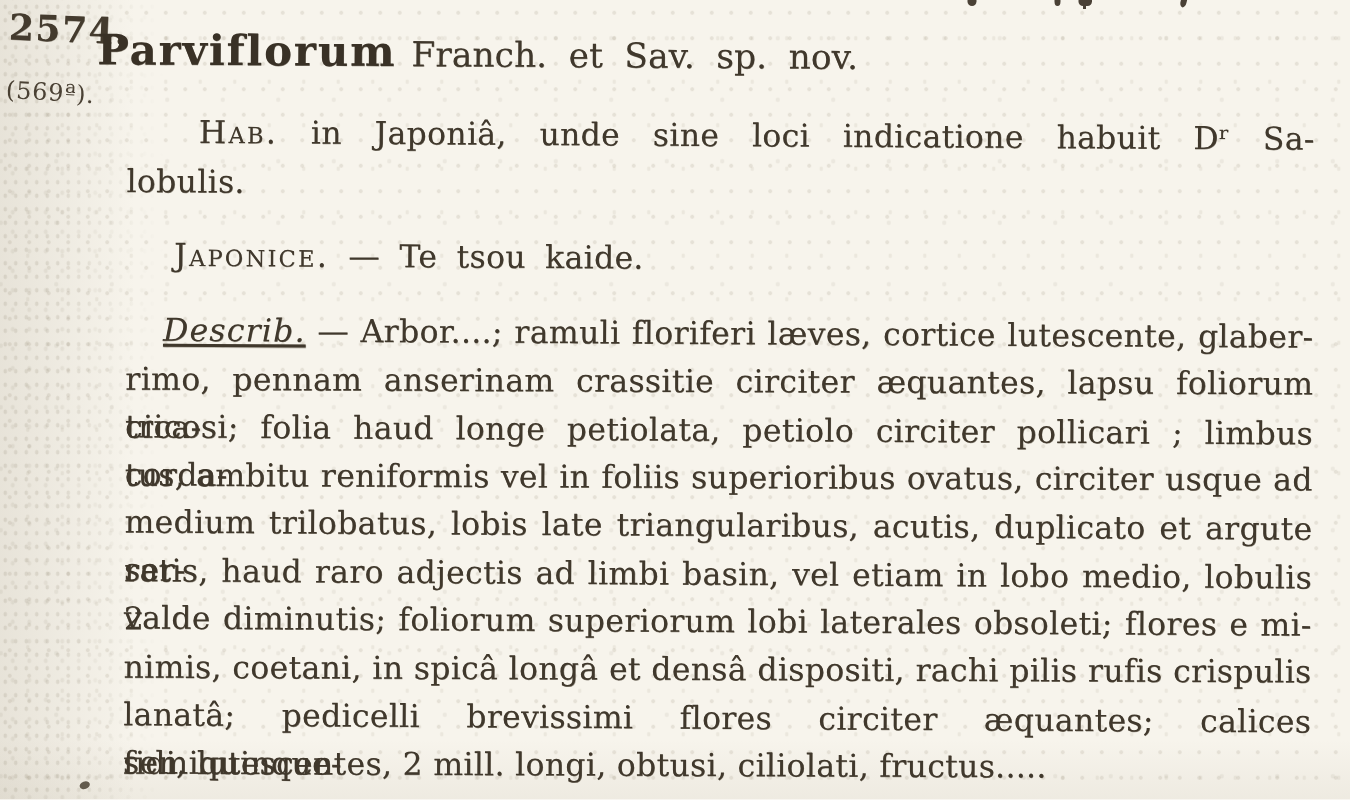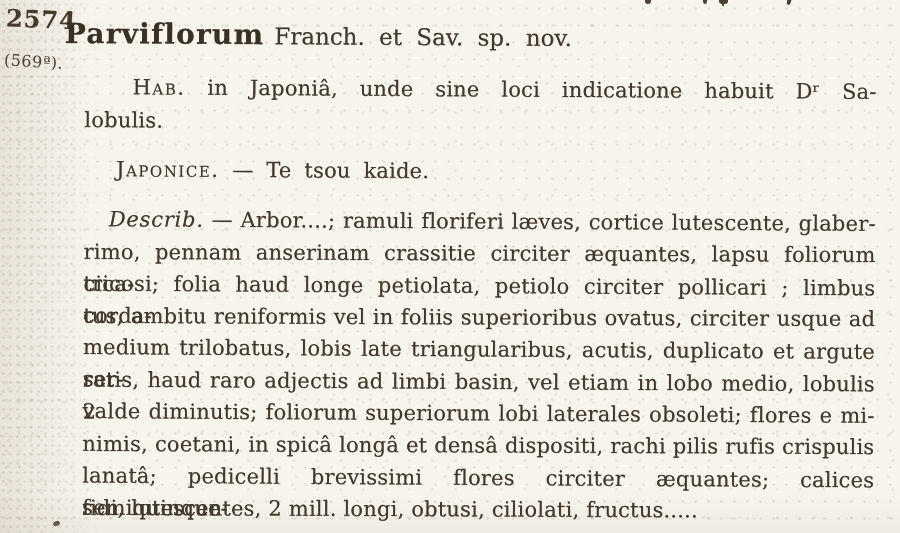--- a/index.html
+++ b/index.html
@@ -53,21 +53,21 @@
   .sc{font-variant:small-caps;letter-spacing:1.5px;}
   .para{font-size:21px;letter-spacing:.2px;}
   .para-hab{margin-top:16px;line-height:33px;}
   .para-jap{margin-top:16px;line-height:33px;text-indent:32px;word-spacing:6px;}
   .para-describ{margin-top:17px;line-height:32px;}
   .line{height:33px;overflow:visible;}
   .para-describ .line{height:32px;}
   .j{text-align:justify;text-align-last:justify;}
   .indent-hab{text-indent:48px;}
   .indent-desc{text-indent:25px;}
-  .ital{font-style:italic;letter-spacing:.8px;}
+  .ital{font-style:italic;letter-spacing:.8px;text-decoration:underline;}
   .para-describ .line:nth-child(2n){transform:rotate(-.12deg);}
   .para-describ .line:nth-child(3n){transform:translateY(.5px);}
   .speck{position:absolute;left:53px;top:521px;width:7px;height:5px;background:#4b4234;border-radius:50%;transform:rotate(-20deg);opacity:.85;}
 </style>
 </head>
 <body>
 
 <div class="page">
   <div class="grain-left"></div>
 

